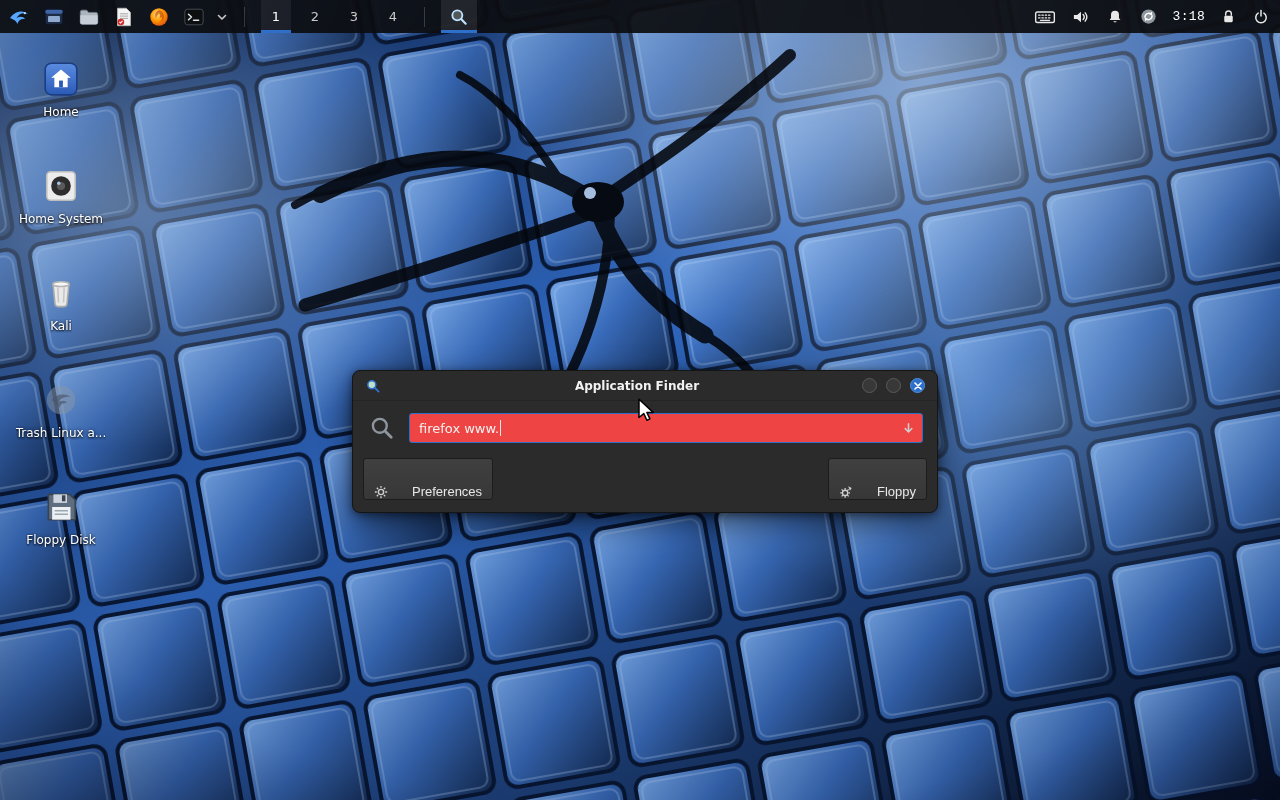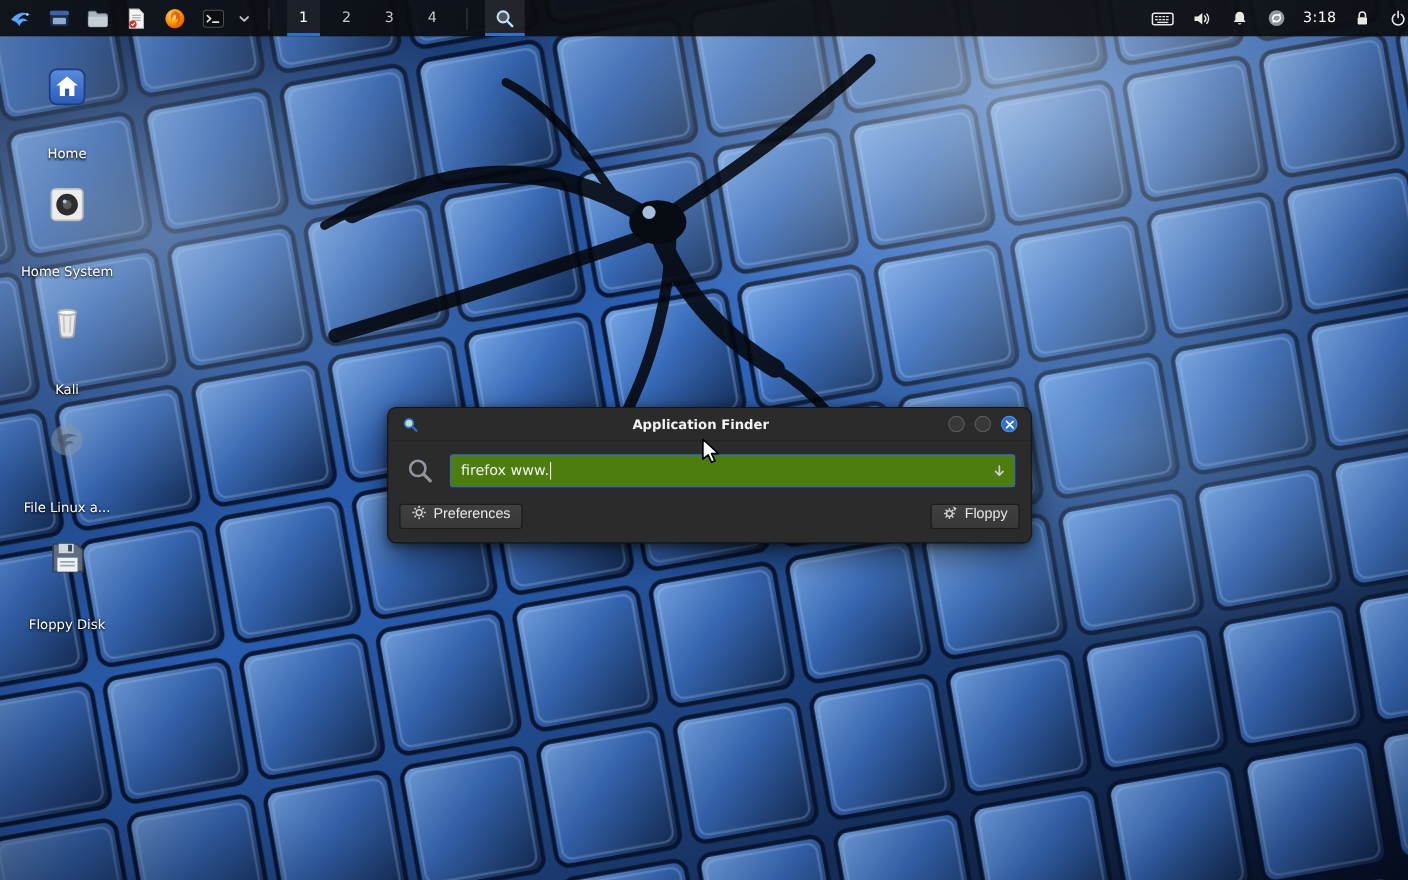--- a/index.html
+++ b/index.html
@@ -9,38 +9,38 @@
 
   
   #wallpaper { position:absolute; left:0; top:0; z-index:0; }
 
   
   #panel { position:absolute; left:0; top:0; width:1280px; height:33px;
            background:rgba(12,13,16,0.93); z-index:10; display:flex; align-items:center;
            color:#e8e8e8; }
   .pgroup { display:flex; align-items:center; height:33px; }
   #panel-left { padding-left:6px; gap:9px; }
-  #panel-right { margin-left:auto; gap:15px; }
+  #panel-right { margin-left:auto; padding-right:10px; gap:15px;font-family:Liberation Mono, monospace; }
   .plauncher { width:26px; height:26px; display:flex; align-items:center; justify-content:center;
                border-radius:3px; cursor:pointer; }
   .psep { width:1px; height:20px; background:rgba(255,255,255,0.18); margin:0 7px; }
   .ws { width:30px; height:33px; display:flex; align-items:center; justify-content:center;
         font-size:13px; color:#c9c9c9; cursor:pointer; }
   .ws.active { color:#ffffff; background:rgba(255,255,255,0.06);
                box-shadow:inset 0 -3px 0 0 var(--accent,#2e6fc9); }
   #finder-cell { width:36px; height:33px; display:flex; align-items:center; justify-content:center;
                  background:rgba(255,255,255,0.09);
                  box-shadow:inset 0 -3px 0 0 var(--accent,#2e6fc9); cursor:pointer; }
   .tray-ic { display:flex; align-items:center; justify-content:center; cursor:pointer; }
   #clock { font-size:13px; color:#ffffff; letter-spacing:0.3px; cursor:pointer; }
 
   
   #desktop-icons { position:absolute; left:14px; top:50px; z-index:1; width:94px; }
   .dicon { width:94px; height:107px; display:flex; flex-direction:column; align-items:center;
-           justify-content:flex-start; padding-top:10px; cursor:pointer; border-radius:4px;gap:28px; }
+           justify-content:flex-start; padding-top:10px; cursor:pointer; border-radius:4px; }
   .dicon svg { width:38px; height:38px; }
   .dlabel { margin-top:7px; font-size:12px; color:#ffffff; text-align:center;
             text-shadow:0 1px 2px rgba(0,0,0,0.9), 0 0 4px rgba(0,0,0,0.6);
             max-width:92px; white-space:nowrap; overflow:hidden; }
 
   
   #finder-window { position:absolute; left:352px; top:370px; width:586px; z-index:5;
                    background:#2b2b2b; border:1px solid #151515; border-radius:8px;
                    box-shadow:0 10px 30px rgba(0,0,0,0.55), 0 2px 8px rgba(0,0,0,0.45); }
   #titlebar { position:relative; height:30px; display:flex; align-items:center;
@@ -48,28 +48,28 @@
   #title { position:absolute; left:0; right:16px; text-align:center; font-size:12px;
            font-weight:bold; color:#f2f2f2; pointer-events:none; }
   #tb-buttons { margin-left:auto; display:flex; align-items:center; gap:9px; z-index:2; }
   .tb-btn { width:15px; height:15px; border-radius:50%; background:#383838;
             border:1px solid #5a5a5a; cursor:pointer; display:flex; align-items:center;
             justify-content:center; }
   .tb-btn.close { background:var(--accent,#2e6fc9); border-color:#4d8fe0; }
   #search-row { display:flex; align-items:center; padding:12px 14px 8px 16px; }
   #search-field { flex:1; margin-left:14px; height:30px; position:relative;
                   display:flex; align-items:center; padding:0 26px 0 9px;
-                  background:#4d7c0f; border:1px solid var(--accent,#2e6fc9);
+                  background:#ef4444; border:1px solid var(--accent,#2e6fc9);
                   border-radius:3px; cursor:text; }
   #search-text { font-size:13px; color:#f2f2f2; white-space:pre; }
   #caret { width:1px; height:16px; background:#e8e8e8; margin-left:1px; }
   #combo-arrow { position:absolute; right:7px; top:8px; }
   #buttons-row { display:flex; align-items:center; justify-content:space-between;
                  padding:7px 10px 12px 10px; }
-  .fbtn { height:23px; display:flex; align-items:flex-start; gap:6px; padding:0 10px;
+  .fbtn { height:42px; display:flex; align-items:flex-end; gap:24px; padding:0 10px;
           background:linear-gradient(#404040,#373737); border:1px solid #1c1c1c;
           border-radius:3px; color:#e8e8e8; font-size:13px; cursor:pointer; }
 
   
   #cursor { position:absolute; left:636px; top:398px; z-index:20; pointer-events:none; }
 </style>
 </head>
 <body>
 
 <div id="stage">
@@ -163,21 +163,21 @@
         <path d="M10 8.5l.4 9.5M14 8.5l-.4 9.5" stroke="#c6c6c6" fill="none"></path>
       </svg>
       <span class="dlabel">Kali</span>
     </div>
 
     <div class="dicon">
       <svg viewBox="0 0 24 24">
         <circle cx="12" cy="12" r="9" fill="#8a95a5" opacity="0.5"></circle>
         <path d="M6 12c3-4 8-4.5 12-2-3-.5-6 .5-7.5 3 2-1 4.5-.8 5.5 1-2.5-.5-4.5.8-5.2 3-.6-2-2.8-3.6-4.8-5z" fill="#4a5568" opacity="0.65"></path>
       </svg>
-      <span class="dlabel">File Linux a...</span>
+      <span class="dlabel">Trash Linux a...</span>
     </div>
 
     <div class="dicon">
       <svg viewBox="0 0 24 24">
         <path d="M4 4h13.5L21 7.5V20H4z" fill="#5e6d80" stroke="#38434f"></path>
         <rect x="7.2" y="4" width="8.6" height="5.4" fill="#cfd6df"></rect>
         <rect x="12.6" y="4.6" width="2.2" height="3.8" fill="#38434f"></rect>
         <rect x="6.4" y="12" width="11.6" height="8" fill="#eef1f4"></rect>
         <path d="M8 14.4h8.4M8 16.6h8.4" stroke="#9aa7b3" fill="none"></path>
       </svg>

